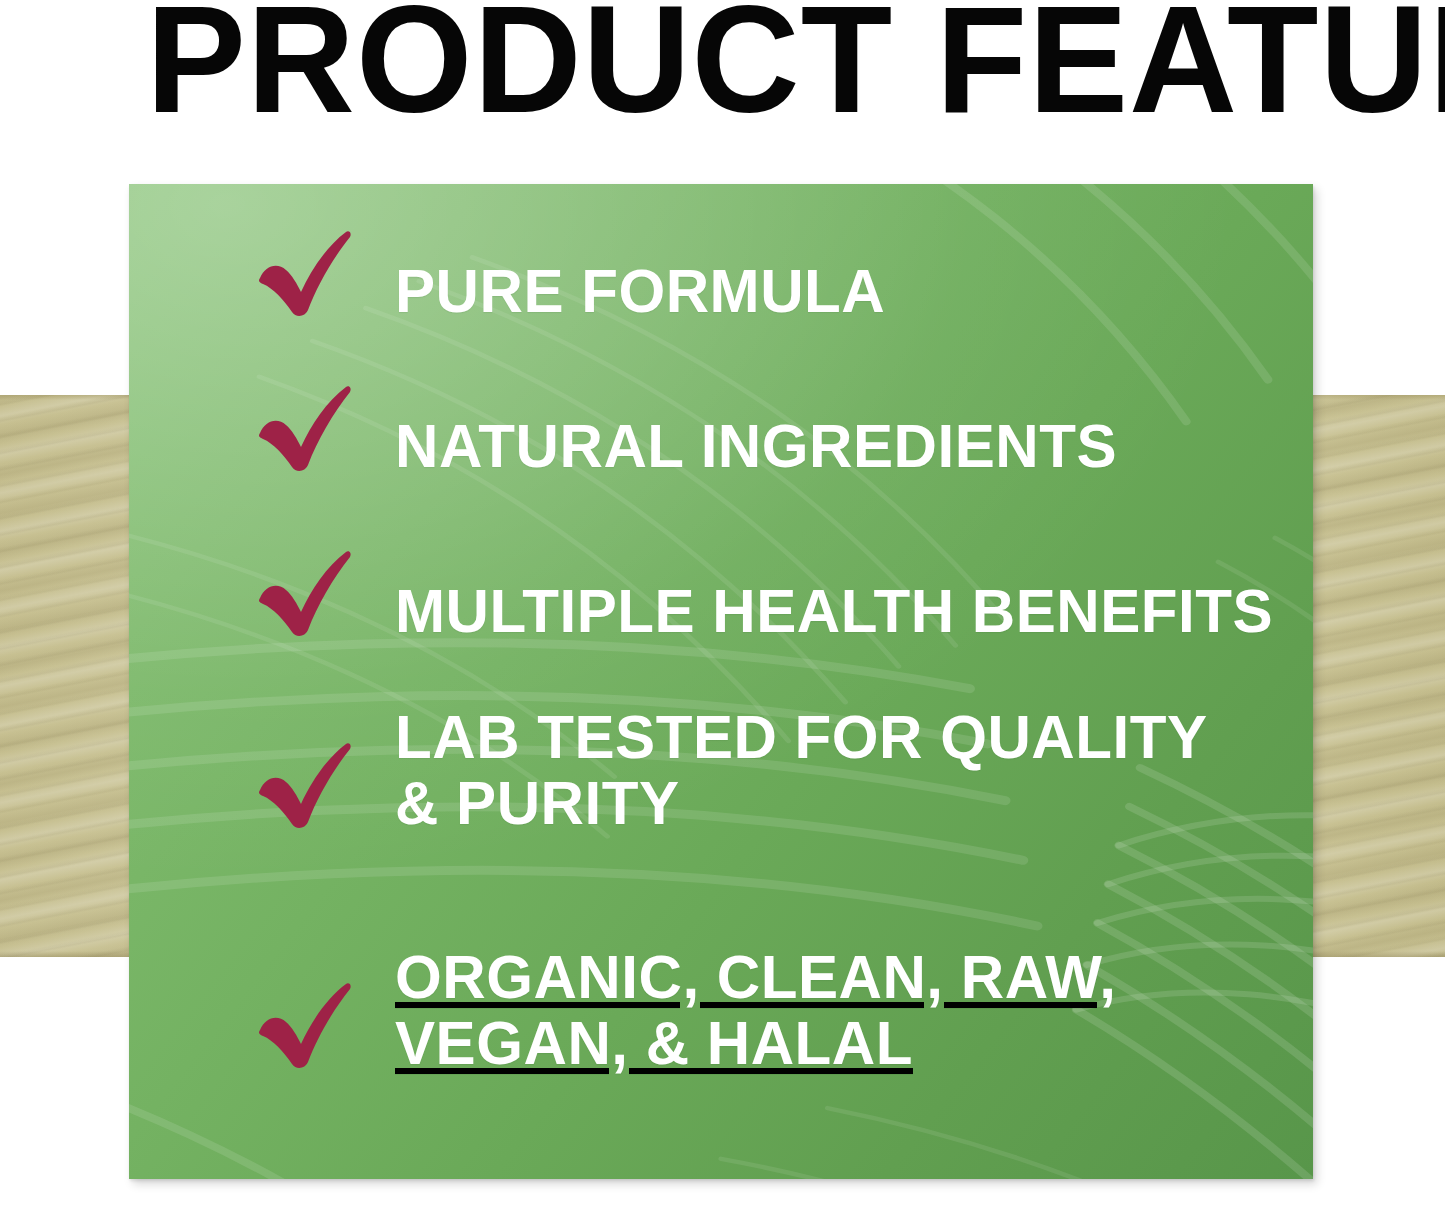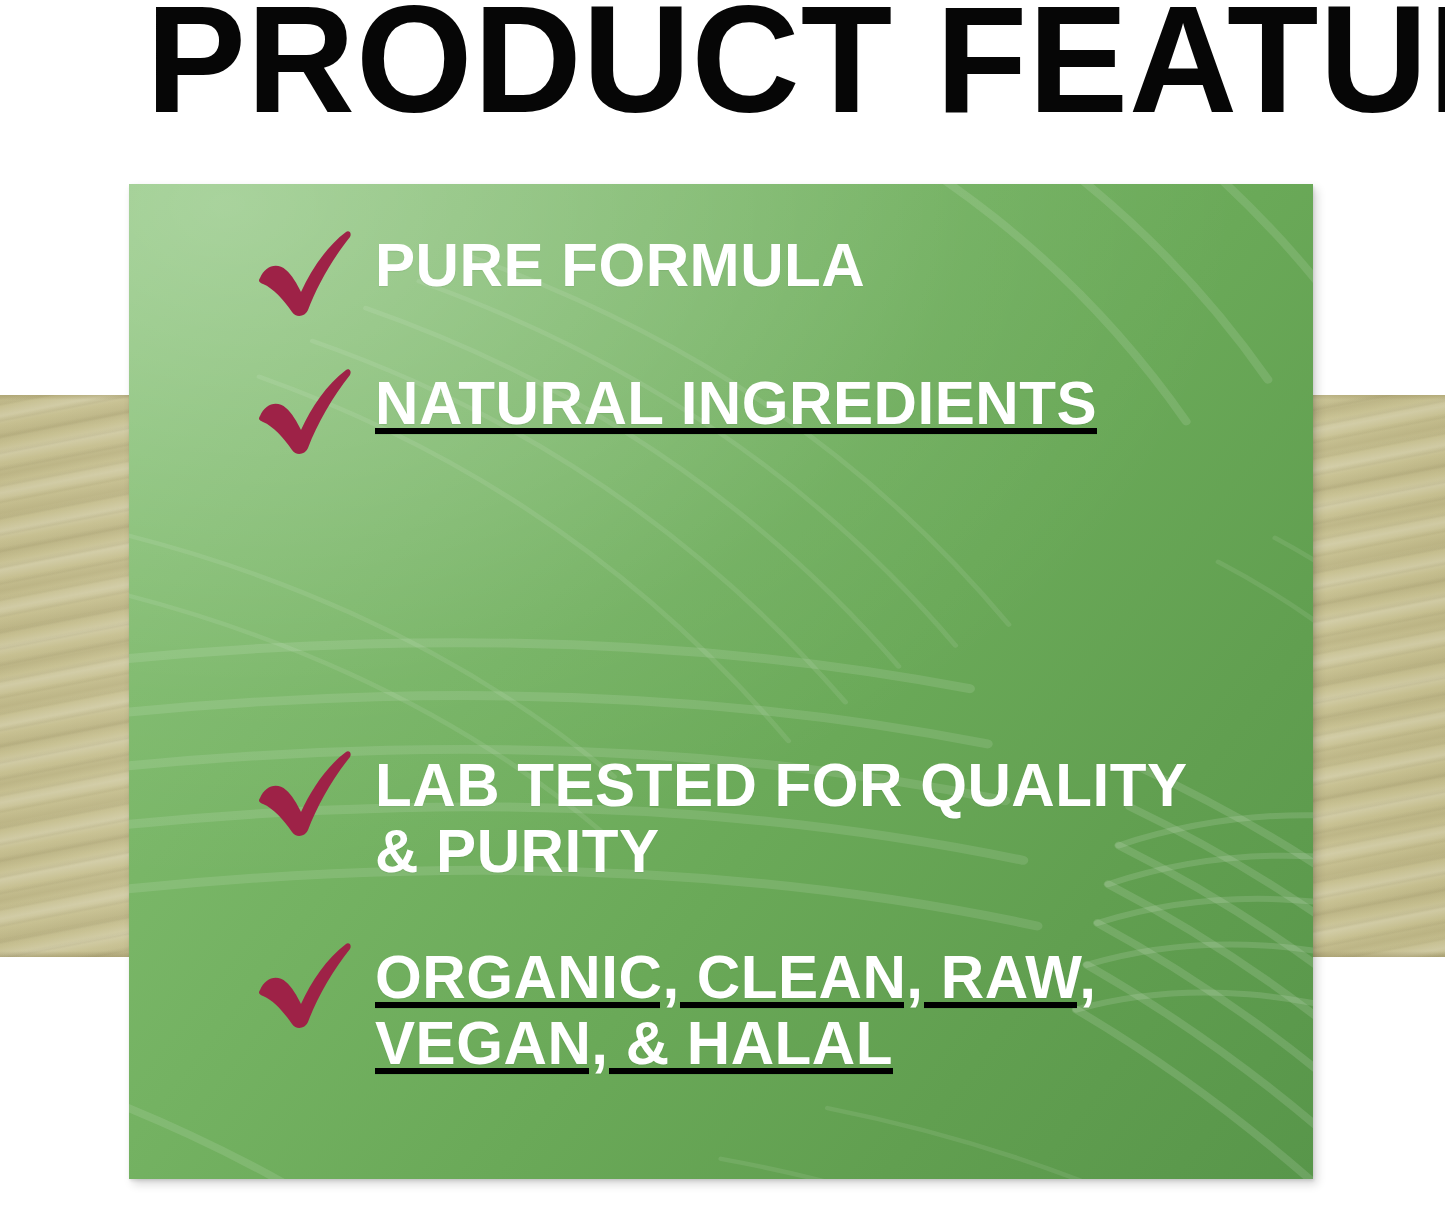--- a/index.html
+++ b/index.html
@@ -108,21 +108,22 @@
 
   
   .rows {
     position:absolute;
     left:0; top:0; width:100%; height:100%;
   }
   .row {
     position:absolute;
     left:124px;
     display:flex;
-    align-items:flex-start;
+    align-items:flex-end;
+    gap:20px;
   }
   .check {
     flex:0 0 auto;
     width:100px; height:92px;
     margin-right:22px;
     position:relative;
     top:-6px;
   }
   .check svg { width:100%; height:100%; display:block; overflow:visible; }
 
@@ -133,23 +134,23 @@
     font-size:62px;
     line-height:66px;
     letter-spacing:0.5px;
     white-space:pre-line;
     transform:scaleX(0.97);
     transform-origin:left top;
     text-shadow:0 1px 1px rgba(40,80,35,0.10);
   }
 
   .r1 { top:48px;  }
-  .r2 { top:186px;text-decoration:underline; }
+  .r2 { top:203px; }
   .r3 { top:368px; }
-  .r4 { top:568px; }
+  .r4 { top:520px; }
   .r5 { top:760px;text-decoration:underline; }
 </style>
 </head>
 <body>
 
 <div id="stage">
 
   <div class="tan-band">
     <div class="edge-top"></div>
     <div class="edge-bot"></div>
@@ -254,20 +255,31 @@
           <svg viewBox="0 0 100 92">
             <path d="M7 52 C 12 40, 24 36, 33 44 C 39 49, 44 58, 48 66
                      C 58 44, 74 20, 93 6 C 96 4, 99 7, 97 11
                      C 80 32, 64 60, 55 84 C 52 91, 43 92, 39 86
                      C 31 74, 20 62, 10 58 C 6 56, 5 55, 7 52 Z" fill="#9e2247"></path>
           </svg>
         </span>
         <span class="feat-text">NATURAL INGREDIENTS</span>
       </div>
 
+      <div class="row r3">
+        <span class="check">
+          <svg viewBox="0 0 100 92">
+            <path d="M7 52 C 12 40, 24 36, 33 44 C 39 49, 44 58, 48 66
+                     C 58 44, 74 20, 93 6 C 96 4, 99 7, 97 11
+                     C 80 32, 64 60, 55 84 C 52 91, 43 92, 39 86
+                     C 31 74, 20 62, 10 58 C 6 56, 5 55, 7 52 Z" fill="#9e2247"></path>
+          </svg>
+        </span>
+        <span class="feat-text">MULTIPLE HEALTH BENEFITS</span>
+      </div>
 
       <div class="row r4">
         <span class="check">
           <svg viewBox="0 0 100 92">
             <path d="M7 52 C 12 40, 24 36, 33 44 C 39 49, 44 58, 48 66
                      C 58 44, 74 20, 93 6 C 96 4, 99 7, 97 11
                      C 80 32, 64 60, 55 84 C 52 91, 43 92, 39 86
                      C 31 74, 20 62, 10 58 C 6 56, 5 55, 7 52 Z" fill="#9e2247"></path>
           </svg>
         </span>

